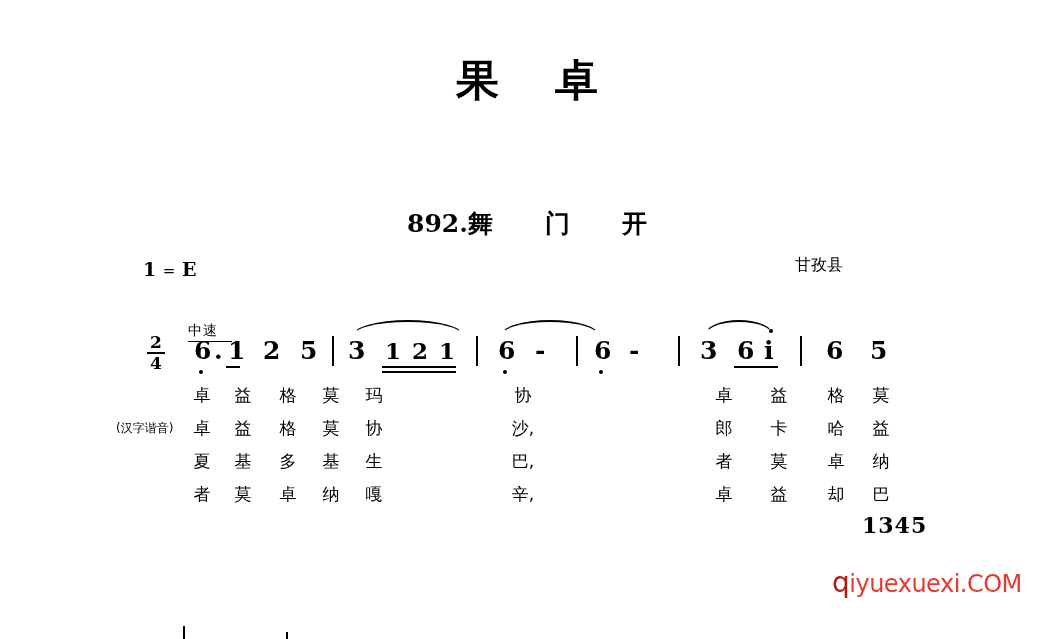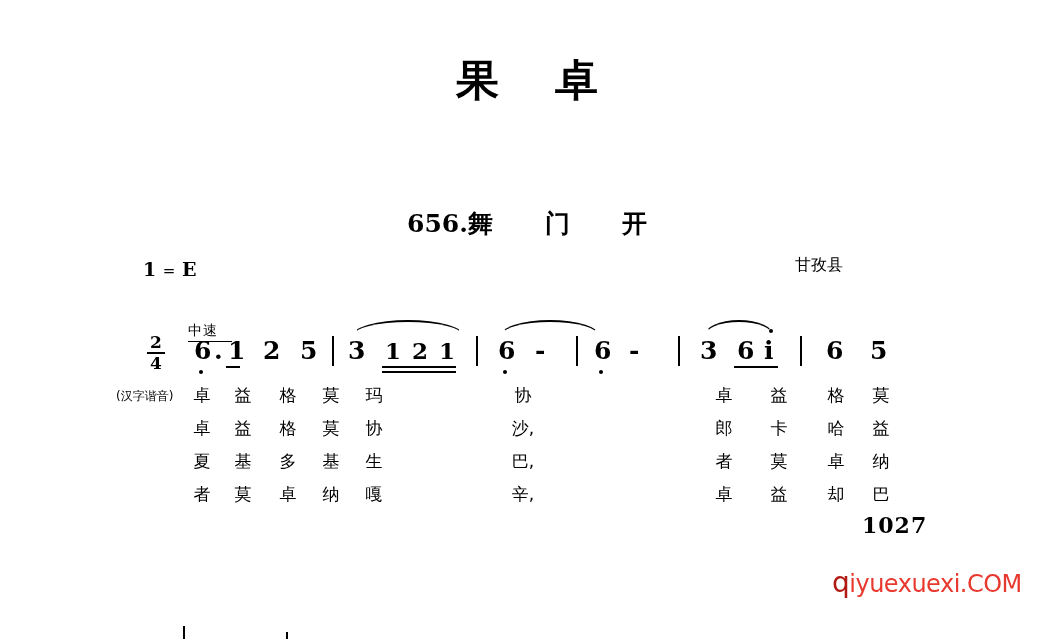--- a/index.html
+++ b/index.html
@@ -192,20 +192,21 @@
   .lyric {
     position: absolute;
     transform: translateX(-50%);
     white-space: nowrap;
   }
   .lyric-prefix {
     position: absolute;
     font-size: 12px;
     font-family: "DejaVu Sans", "Liberation Sans", sans-serif;
     white-space: nowrap;
+    margin-top: 32px;
   }
 
   
   .page-number {
     position: absolute;
     top: 512px;
     left: 862px;
     font-family: "DejaVu Serif", "Liberation Serif", serif;
     font-size: 22px;
     font-weight: bold;
@@ -240,21 +241,21 @@
   }
 </style>
 </head>
 <body>
 
 <div class="page-title">
   <span>果卓</span>
 </div>
 
 <div class="song-heading">
-  <span class="num">656.</span><span>舞</span><span class="sp1"></span><span>门</span><span class="sp2"></span><span>开</span>
+  <span class="num">892.</span><span>舞</span><span class="sp1"></span><span>门</span><span class="sp2"></span><span>开</span>
 </div>
 
 <div class="key-sig">
   <span>1</span>
   <span class="eq">=</span>
   <span>E</span>
 </div>
 
 <div class="source">甘孜县</div>
 
@@ -366,20 +367,20 @@
     <span class="lyric" style="left:331px;">纳</span>
     <span class="lyric" style="left:374px;">嘎</span>
     <span class="lyric" style="left:523px;">辛,</span>
     <span class="lyric" style="left:724px;">卓</span>
     <span class="lyric" style="left:779px;">益</span>
     <span class="lyric" style="left:836px;">却</span>
     <span class="lyric" style="left:881px;">巴</span>
   </div>
 </div>
 
-<div class="page-number">1027</div>
+<div class="page-number">1345</div>
 
 <div class="watermark">
   <span class="q dark">q</span><span class="rest">iyuexuexi.COM</span>
 </div>
 
 <div class="stray" style="left:183px; top:626px; width:2px; height:13px;"></div>
 <div class="stray" style="left:286px; top:632px; width:2px; height:7px;"></div>
 
 </body></html>

